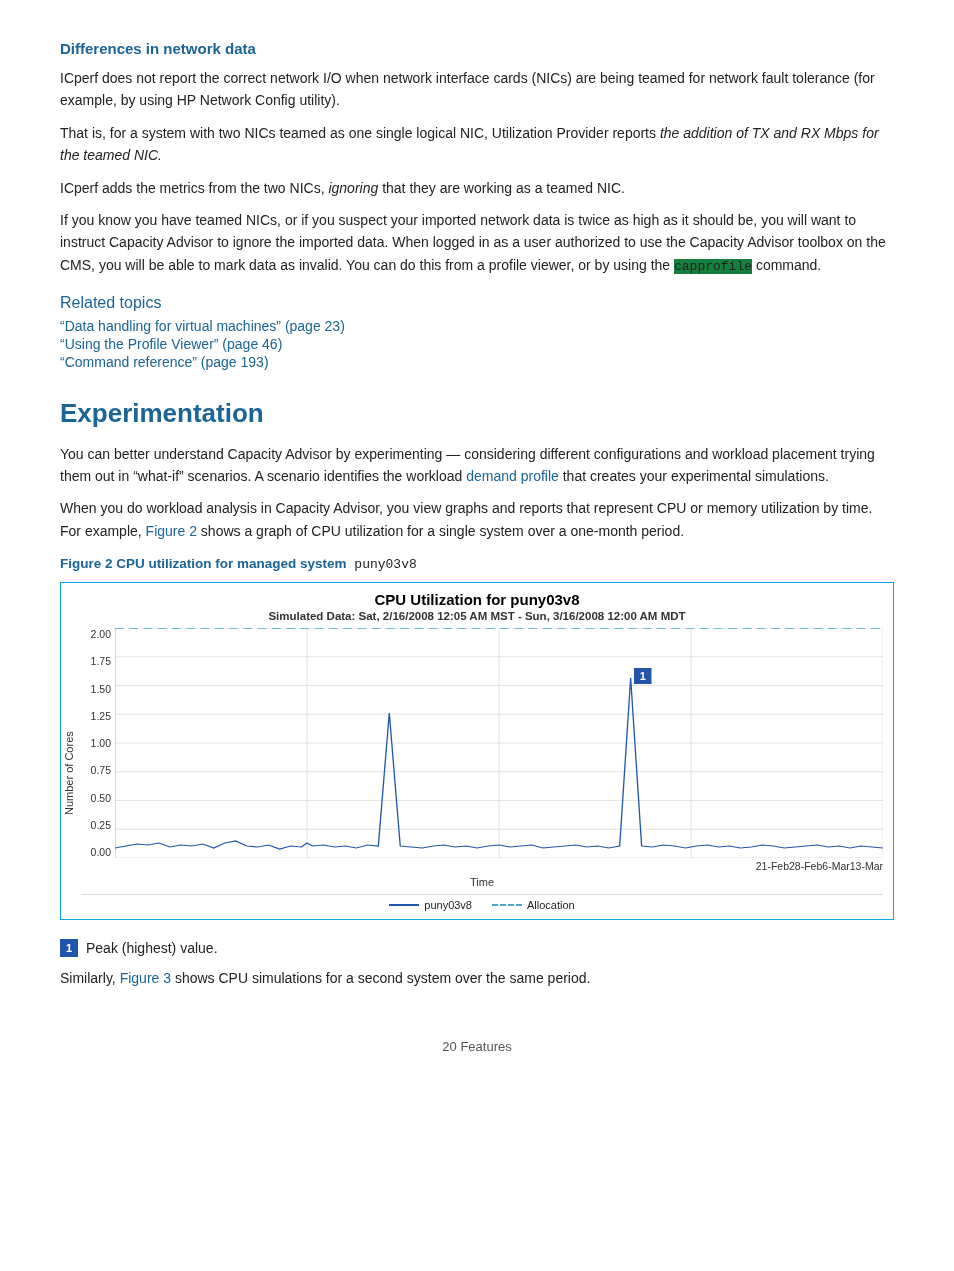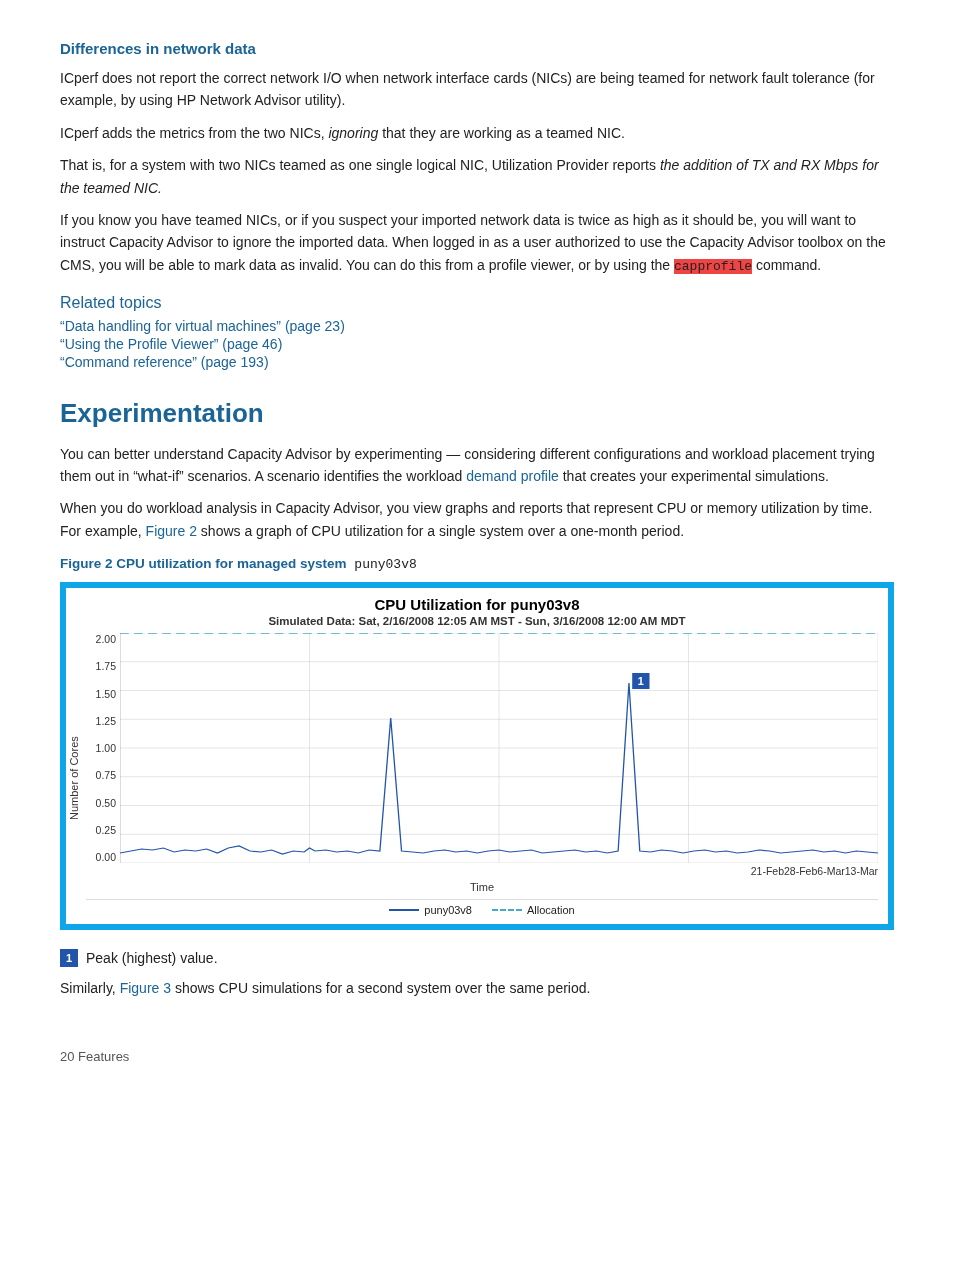--- a/index.html
+++ b/index.html
@@ -22,21 +22,21 @@
       margin-bottom: 10px;
       line-height: 1.6;
       color: #222;
     }
     .body-text em {
       font-style: italic;
     }
     code {
       font-family: 'Courier New', Courier, monospace;
       font-size: 13px;
-      background: #ef4444;
+      background: #15803d;
     }
     .related-topics-label {
       color: #1a6496;
       font-size: 16px;
       font-weight: normal;
       margin-bottom: 6px;
       margin-top: 16px;
     }
     .related-link {
       display: block;
@@ -60,21 +60,21 @@
     .figure-caption-label {
       color: #1a6496;
       font-weight: bold;
     }
     .figure-caption-mono {
       font-family: 'Courier New', Courier, monospace;
       color: #222;
       font-size: 13px;
     }
     .chart-container {
-      border: 6px solid #0ea5e9;
+      border: 1px solid #0ea5e9;
       margin: 10px 0 18px 0;
       padding: 0;
       background: #fff;
       width: 100%;
     }
     .chart-title-box {
       background: #fff;
       text-align: center;
       padding: 8px 0 2px 0;
       border-bottom: none;
@@ -169,20 +169,21 @@
       margin-top: 1px;
     }
     .inline-link {
       color: #1a6496;
       text-decoration: none;
     }
     .page-footer {
       margin-top: 50px;
       font-size: 13px;
       color: #555;
+      text-align: center;
     }
     .y-ticks {
       display: flex;
       flex-direction: column-reverse;
       justify-content: space-between;
       height: 100%;
       padding: 0;
       margin-right: 4px;
       font-size: 10.5px;
       color: #333;
@@ -193,28 +194,28 @@
       display: flex;
       height: 230px;
     }
   </style>
 </head>
 <body>
 
 <div>
   <div class="section-heading">Differences in network data</div>
 
-  <p class="body-text">ICperf does not report the correct network I/O when network interface cards (NICs) are being teamed for network fault tolerance (for example, by using HP Network Advisor utility).</p>
+  <p class="body-text">ICperf does not report the correct network I/O when network interface cards (NICs) are being teamed for network fault tolerance (for example, by using HP Network Config utility).</p>
+
+  <p class="body-text">
+    <span>That is, for a system with two NICs teamed as one single logical NIC, Utilization Provider reports </span><em>the addition of TX and RX Mbps for the teamed NIC.</em>
+  </p>
 
   <p class="body-text">
     <span>ICperf adds the metrics from the two NICs, </span><em>ignoring</em><span> that they are working as a teamed NIC.</span>
-  </p>
-
-  <p class="body-text">
-    <span>That is, for a system with two NICs teamed as one single logical NIC, Utilization Provider reports </span><em>the addition of TX and RX Mbps for the teamed NIC.</em>
   </p>
 
 
   <p class="body-text">
     If you know you have teamed NICs, or if you suspect your imported network data is twice as high as it should be, you will want to instruct Capacity Advisor to ignore the imported data. When logged in as a user authorized to use the Capacity Advisor toolbox on the CMS, you will be able to mark data as invalid. You can do this from a profile viewer, or by using the <code>capprofile</code> command.
   </p>
 
   <div class="related-topics-label">Related topics</div>
   <a class="related-link" href="#">“Data handling for virtual machines” (page 23)</a>
   <a class="related-link" href="#">“Using the Profile Viewer” (page 46)</a>

